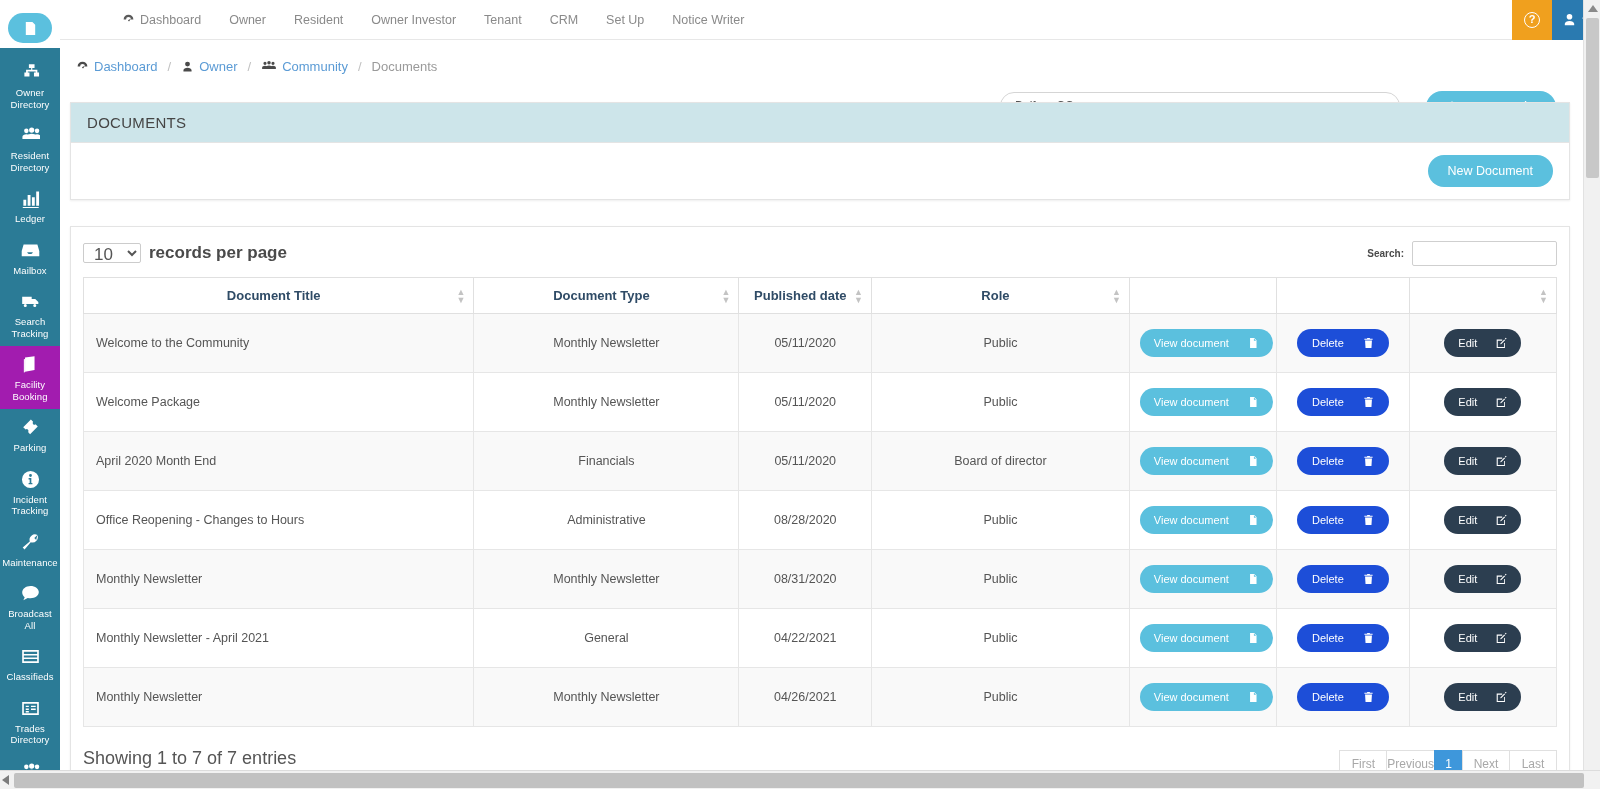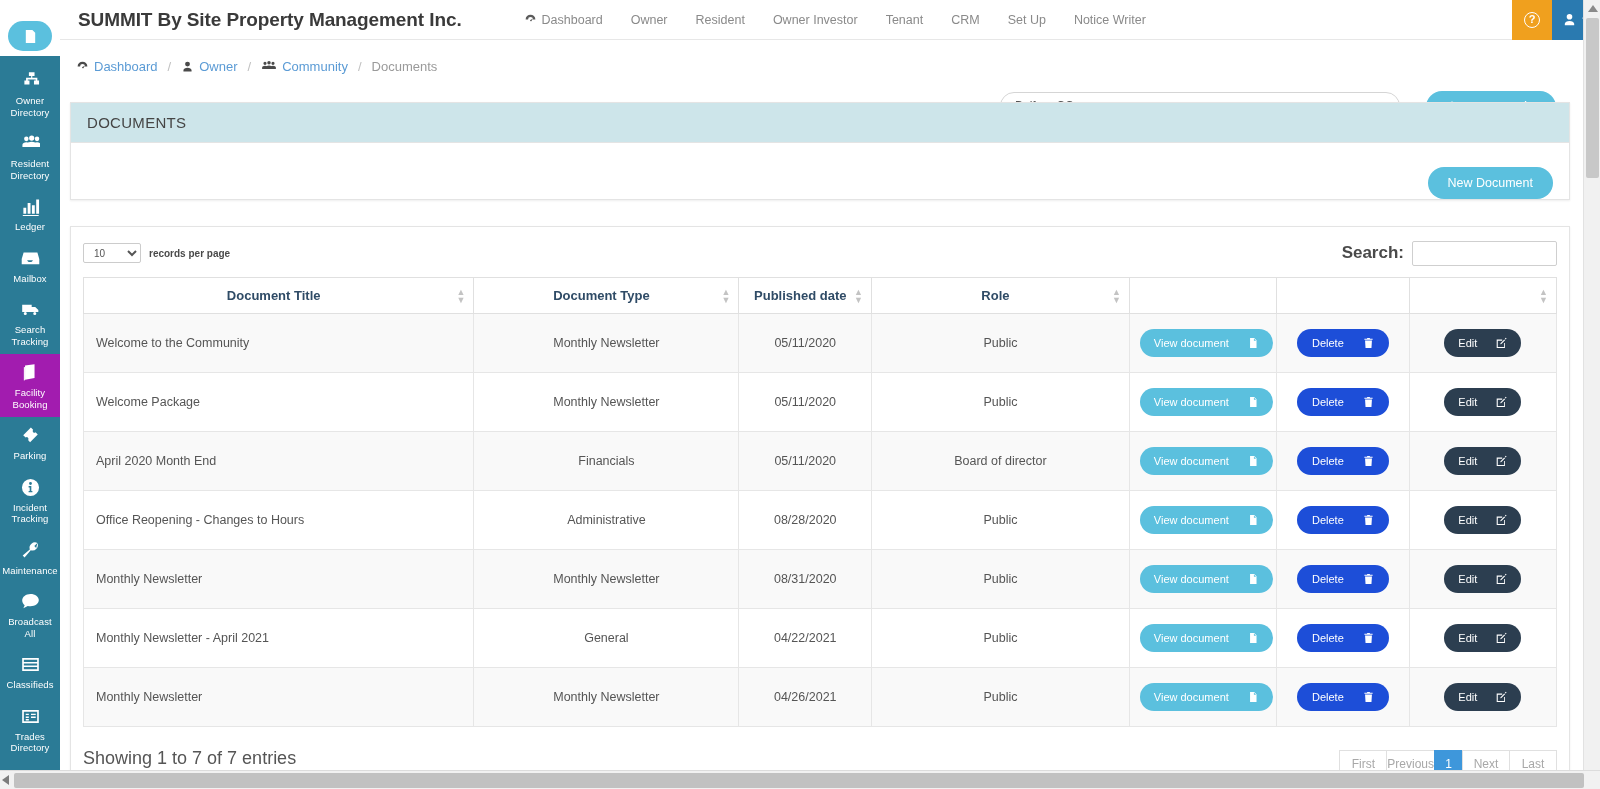--- a/index.html
+++ b/index.html
@@ -9,21 +9,21 @@
     overflow: hidden;
     background: #ffffff;
     font-family: "Liberation Sans", sans-serif;
     font-size: 13px;
     color: #4a4a4a;
   }
   .app { position: relative; width: 1600px; height: 789px; }
 
   
   .sidebar {
-    position: absolute; left: 0; top: 16px;
+    position: absolute; left: 0; top: 8px;
     width: 60px; height: 770px;
     background: #2b7b96;
     overflow: hidden;
   }
   .logo-wrap {
     height: 40px; background: #ffffff;
     display: flex; align-items: center; justify-content: center;
   }
   .logo-pill {
     width: 44px; height: 30px; border-radius: 16px;
@@ -121,47 +121,47 @@
     background: #ffffff;
     border: 1px solid #e4e4e4;
     box-shadow: 0 1px 2px rgba(0,0,0,.07);
   }
   .panel-head {
     background: #cde5ea; color: #454545;
     font-size: 15px; padding: 11px 16px; letter-spacing: .3px;
   }
   .panel-toolbar {
     height: 57px; border-top: 1px solid #e4e4e4;
-    display: flex; align-items: flex-end; justify-content: flex-end;
+    display: flex; align-items: center; justify-content: flex-end;
     padding-right: 16px;
   }
   .new-doc-btn {
     height: 32px; padding: 0 20px; border: none; border-radius: 16px;
     background: #5bc0de; color: #ffffff; font-size: 12.5px;
     font-family: inherit; cursor: pointer;
   }
 
   
   .table-card {
     position: absolute; left: 10px; top: 186px; right: 30px;
     background: #ffffff; border: 1px solid #e4e4e4;
     box-shadow: 0 1px 2px rgba(0,0,0,.07);
     padding: 10px 12px 14px 12px;
   }
   .table-controls {
     display: flex; align-items: center; height: 32px; margin-bottom: 8px;
   }
   .len-select {
     height: 20px; width: 58px; border: 1px solid #cccccc;
-    background: #ffffff; font-family: inherit; font-size: 10px;
+    background: #ffffff; font-family: inherit; font-size: 17px;
     color: #555; padding-left: 6px; border-radius: 2px; cursor: pointer;
   }
-  .len-label { margin-left: 8px; font-size: 10px; color: #4a4a4a; font-weight: bold; }
+  .len-label { margin-left: 8px; font-size: 17px; color: #4a4a4a; font-weight: bold; }
   .search-wrap { margin-left: auto; display: flex; align-items: center; gap: 8px; }
-  .search-label { font-size: 17px; color: #4a4a4a; font-weight: bold; }
+  .search-label { font-size: 10px; color: #4a4a4a; font-weight: bold; }
   .search-input {
     width: 145px; height: 25px; border: 1px solid #cfcfcf;
     font-family: inherit; font-size: 12px; padding: 0 6px;
     border-radius: 2px; background: #fff;
   }
 
   table.dt { width: 100%; border-collapse: collapse; table-layout: fixed; padding-left: 8px; }
   table.dt th {
     border: 1px solid #e0e0e0;
     color: #2f4b66; font-size: 13px; font-weight: bold;
@@ -328,21 +328,20 @@
         </a>
         <a class="side-item" href="#">
           <span class="side-icon"><svg viewBox="0 0 16 16">
               <path d="M4.5 6a1.9 1.9 0 100-3.8 1.9 1.9 0 000 3.8zm9 0a1.9 1.9 0 100-3.8 1.9 1.9 0 000 3.8zM9 5.6a2.2 2.2 0 100-4.4 2.2 2.2 0 000 4.4zM4.5 7c-1.7 0-3.3.9-3.3 2.1V11h6.6V9.1C7.8 7.9 6.2 7 4.5 7zm9 0c-1.7 0-3.3.9-3.3 2.1V11h6.6V9.1C16.8 7.9 15.2 7 13.5 7zM9 6.5c-2 0-3.9 1-3.9 2.4V11h7.8V8.9c0-1.4-1.9-2.4-3.9-2.4z"></path>
             </svg></span>
         </a>
       </div>
   </div>
 
   <div class="topbar">
-    <div class="brand">SUMMIT By Site Property Management Inc.</div>
     <div class="topnav" id="topnav">
         <a href="#">
           <svg viewBox="0 0 16 16">
             <path d="M8 2a6 6 0 00-6 6h3a3 3 0 013-3 3 3 0 013 3h3a6 6 0 00-6-6zm3.2 4.4L8.6 8.2a1 1 0 10.8 1.3l1.8-3.1z"></path>
           </svg>
           <span>Dashboard</span>
         </a>
         <a href="#">
           <span>Owner</span>
         </a>

